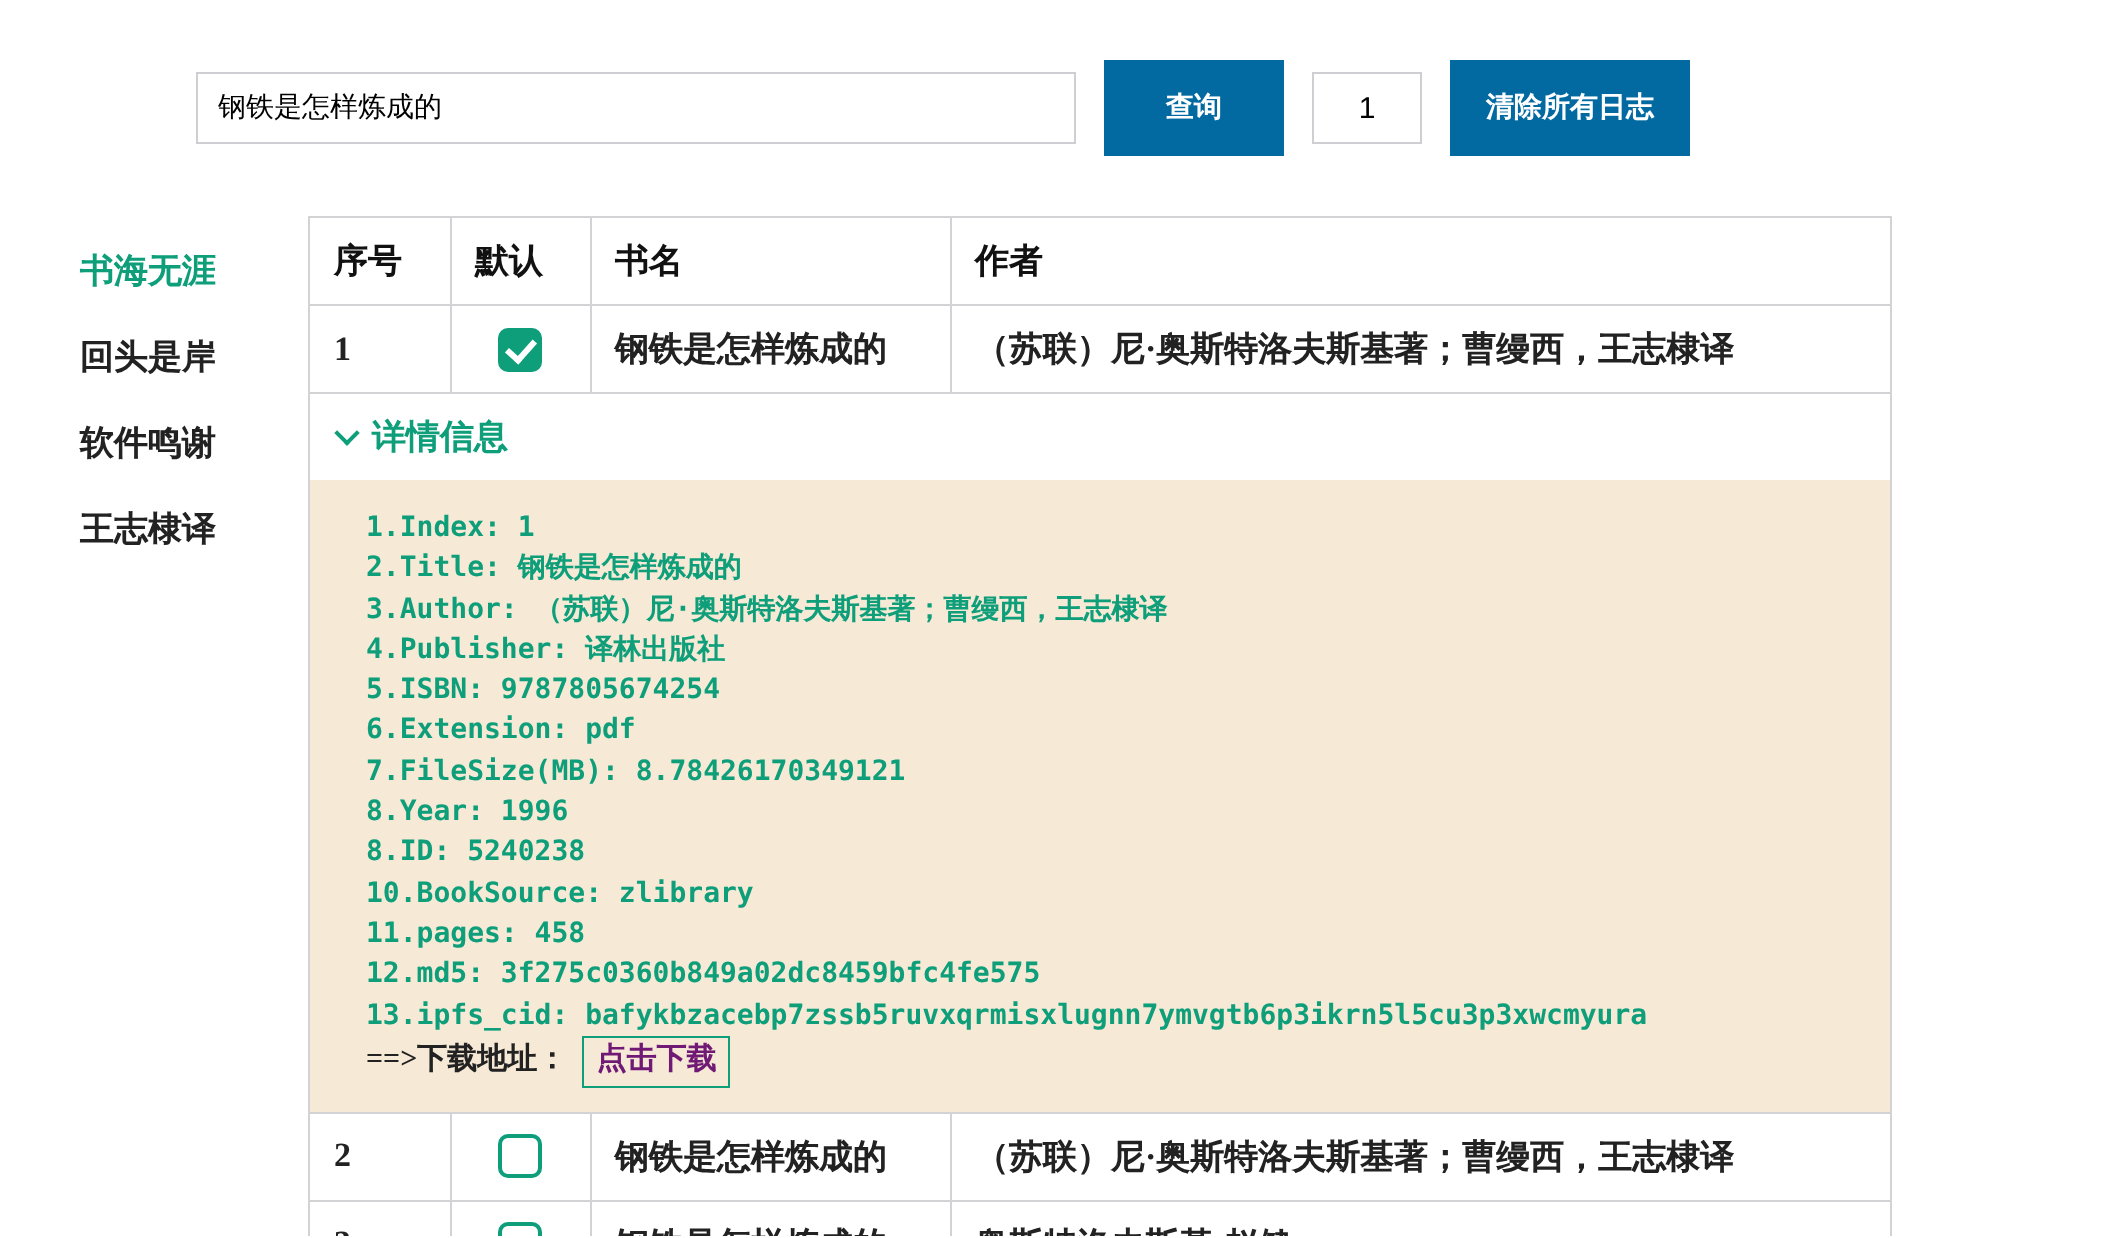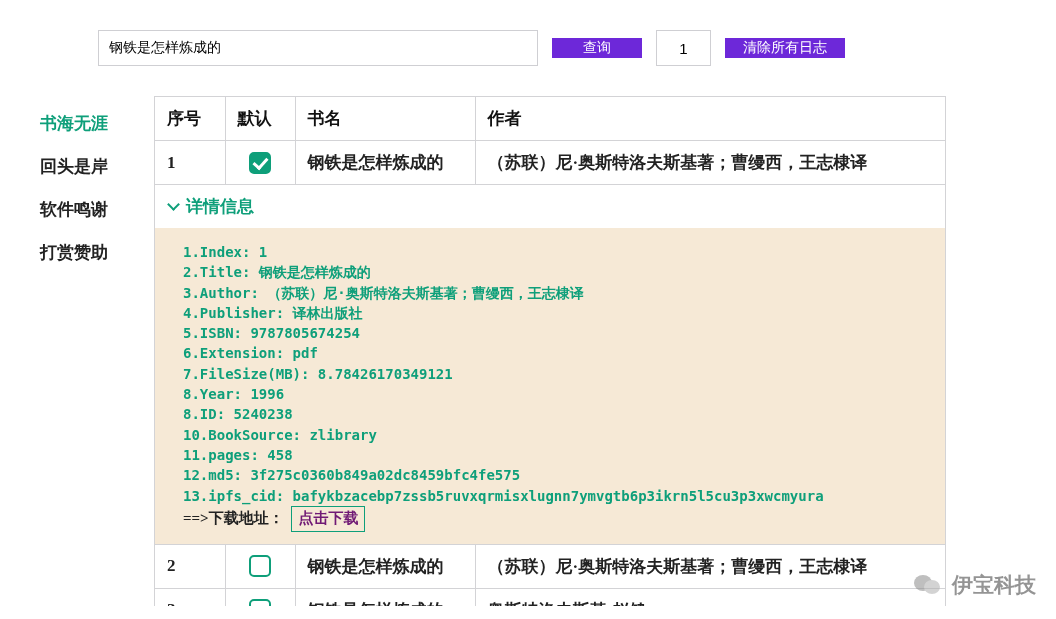--- a/index.html
+++ b/index.html
@@ -1,20 +1,20 @@
 <!DOCTYPE html>
 <html><head>
 <meta charset="utf-8">
 <style>
   * { box-sizing: border-box; margin: 0; padding: 0; }
   body { font-family: "Microsoft YaHei", Arial, sans-serif; font-size: 14px; color: #222; background: #fff; }
   .wrap { width: 1056px; height: 619px; position: relative; padding-top: 30px; }
   .topbar { display: flex; align-items: center; padding-left: 98px; gap: 14px; margin-bottom: 30px; }
   .search-input { width: 440px; height: 36px; border: 1px solid #cfcfd3; padding: 0 10px; font-size: 14px; }
-  .btn { height: 20px; border: none; color: #fff; background: #6d28d9; font-size: 14px; cursor: pointer; font-weight: 400; }
+  .btn { height: 48px; border: none; color: #fff; background: #0369a1; font-size: 14px; cursor: pointer; font-weight: 700; }
   .btn-query { width: 90px; }
   .num-input { width: 55px; height: 36px; border: 1px solid #cfcfd3; text-align: center; font-size: 15px; }
   .btn-log { width: 95px; }
   .btn-clear { width: 120px; }
   .main { display: flex; padding-left: 40px; gap: 28px; }
   .sidebar { width: 86px; flex-shrink: 0; padding-top: 6px; }
   .side-item { font-family: "KaiTi","STKaiti",serif; font-size: 17px; font-weight: 700; color: #222; padding: 10px 0; cursor: pointer; }
   .side-item.active { color: #0e9f7a; }
   .table-panel { width: 792px; border: 1px solid #d3d3d6; border-right: none; border-bottom: none; overflow-y: scroll; height: 510px; }
   .table-panel::-webkit-scrollbar { width: 16px; }
@@ -52,21 +52,21 @@
   <button class="btn btn-query">查询</button>
   <input class="num-input" value="1" style="">
   <button class="btn btn-clear">清除所有日志</button>
 </div>
 
 <div class="main">
   <div class="sidebar">
     <div class="side-item active">书海无涯</div>
     <div class="side-item">回头是岸</div>
     <div class="side-item">软件鸣谢</div>
-    <div class="side-item">打赏赞助</div>
+    <div class="side-item">王志棣译</div>
   </div>
 
   <div class="table-panel">
     <table>
       <colgroup>
             <col class="col-idx">
             <col class="col-chk">
             <col class="col-title">
             <col class="col-author">
           </colgroup>
@@ -123,18 +123,14 @@
           <td style="text-align:center"><span class="chk"></span></td>
           <td>钢铁是怎样炼成的</td>
           <td>奥斯特洛夫斯基;赵健</td>
         </tr>
 
       </tbody>
     </table>
   </div>
 </div>
 
-<div class="overlay-brand">
-  <span class="wechat-g"></span>
-  <span>伊宝科技</span>
-</div>
 
 </div>
 
 </body></html>

